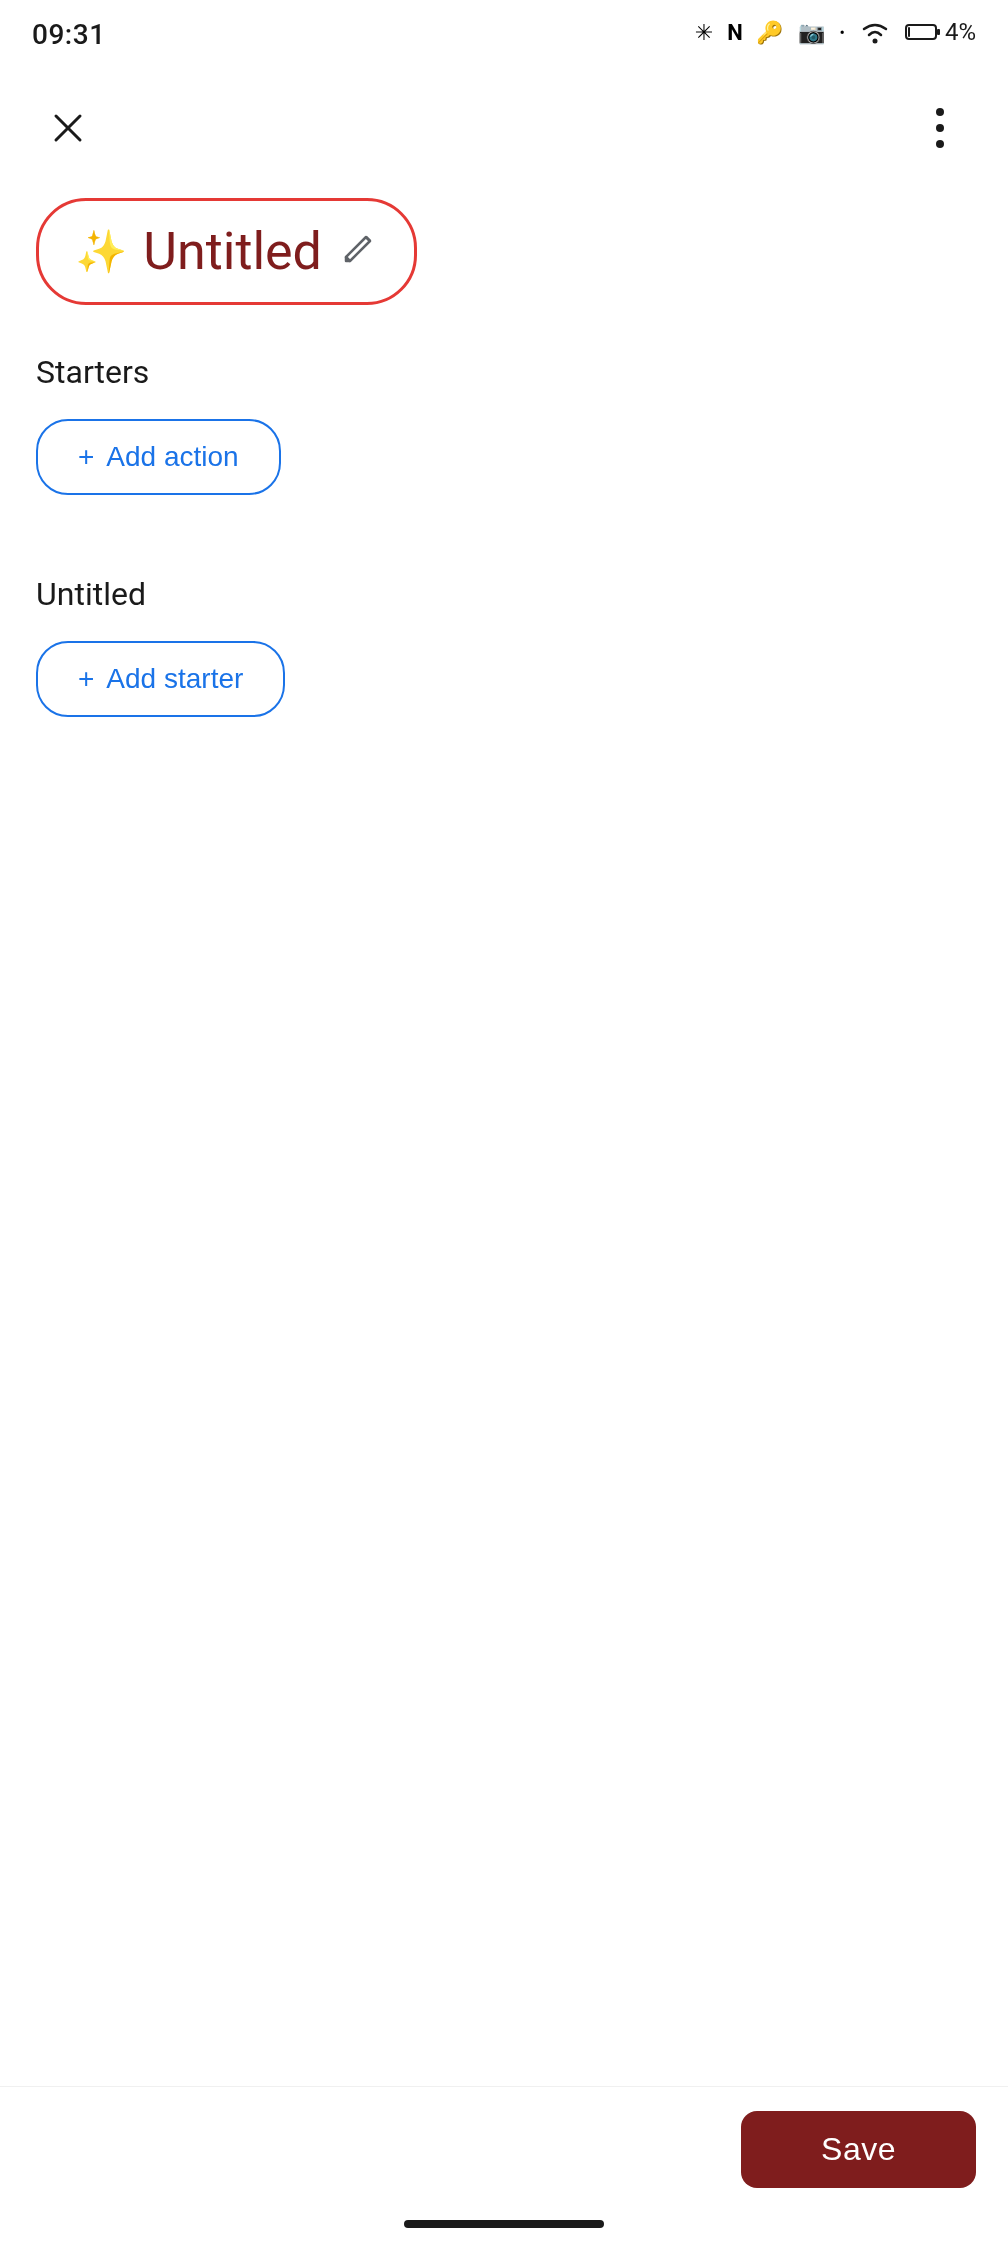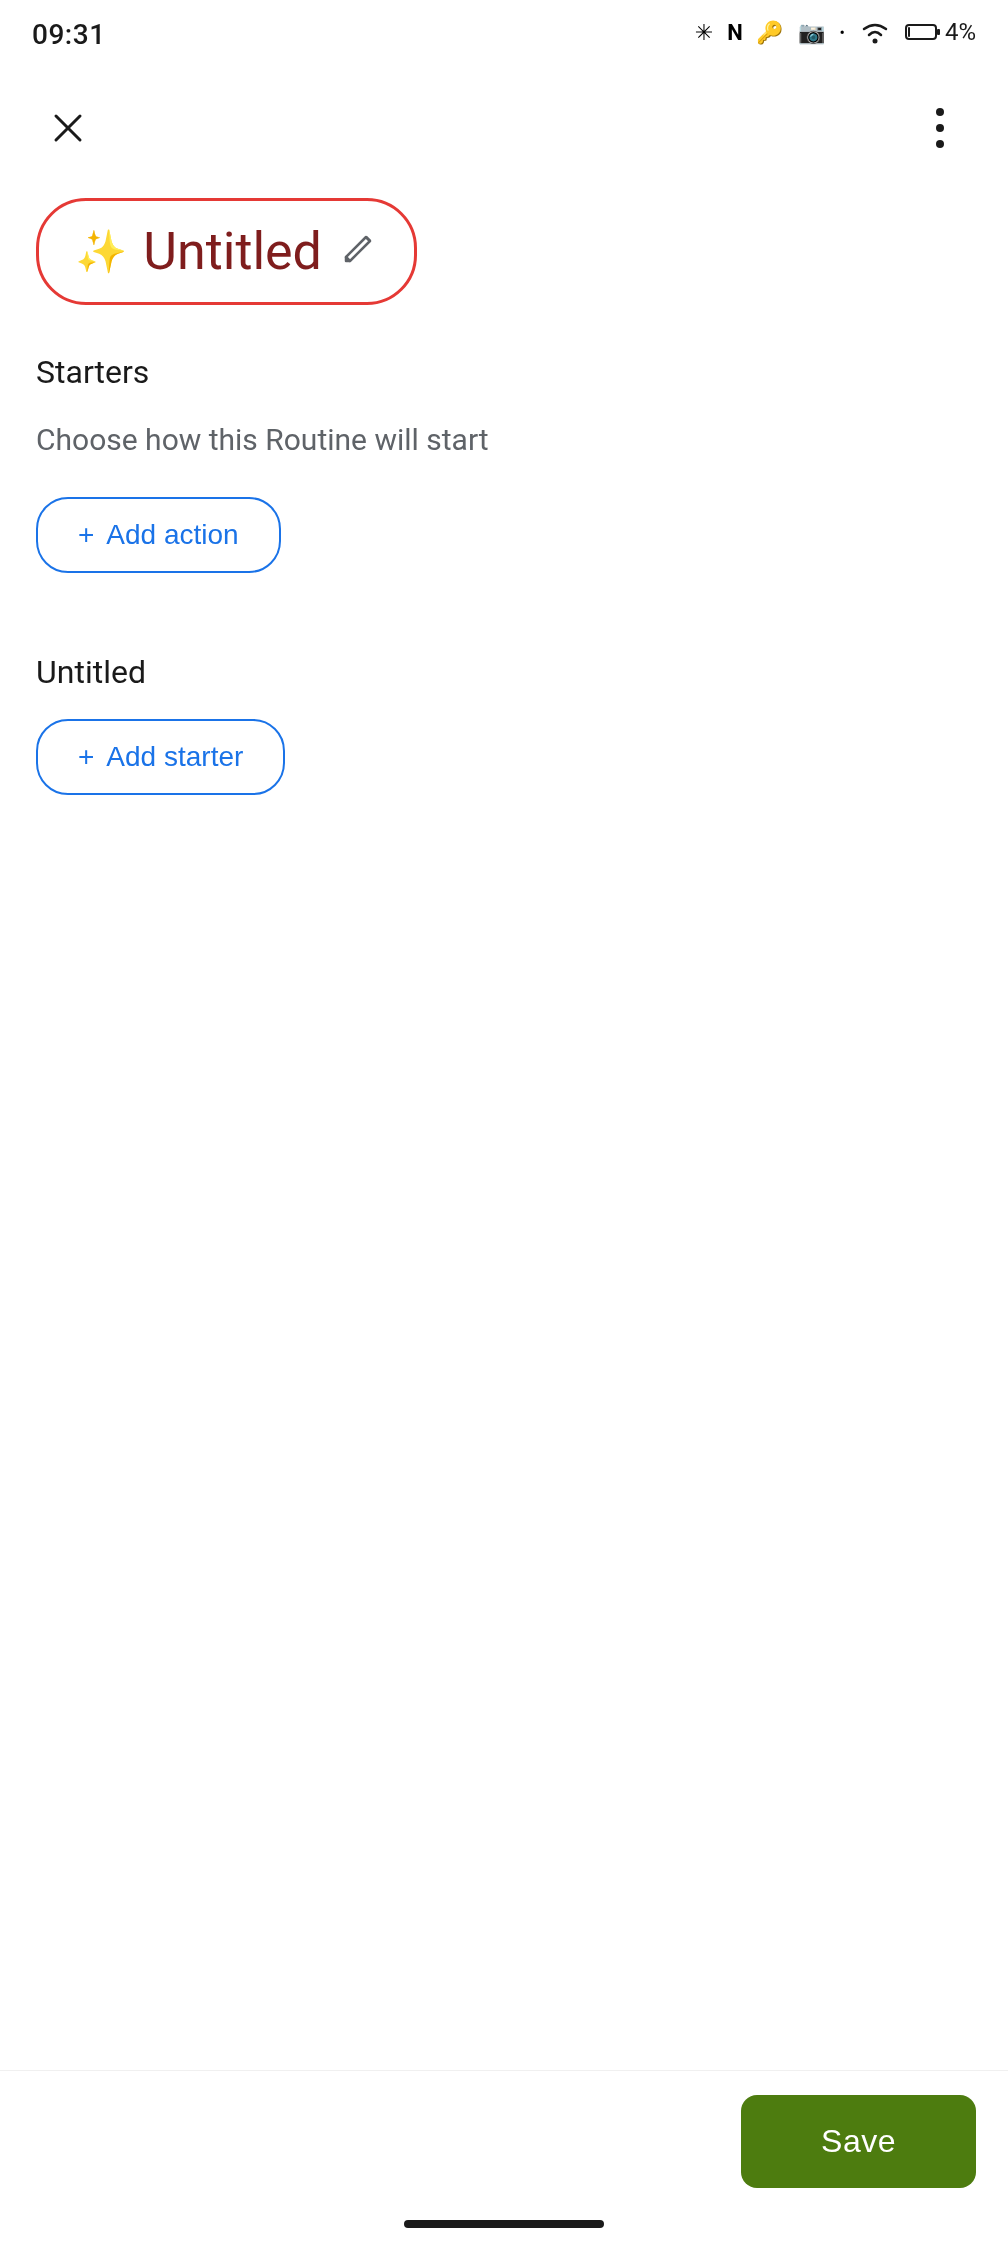--- a/index.html
+++ b/index.html
@@ -156,25 +156,25 @@
       left: 0;
       width: 1008px;
       background: #ffffff;
       padding: 24px 32px 56px 32px;
       display: flex;
       justify-content: flex-end;
       border-top: 1px solid #f0f0f0;
     }
 
     .save-button {
-      background: #4d7c0f;
+      background: #7f1d1d;
       color: #ffffff;
       border: none;
       border-radius: 16px;
-      padding: 28px 80px;
+      padding: 20px 80px;
       font-size: 32px;
       font-weight: 500;
       cursor: pointer;
       letter-spacing: 0.5px;
     }
 
     
     .home-indicator {
       position: fixed;
       bottom: 16px;
@@ -251,21 +251,20 @@
         <path d="M4 28 L8 32 L28 12 L24 8 Z" stroke="#5f6368" stroke-width="2.5" fill="none" stroke-linejoin="round"></path>
         <path d="M24 8 L28 12" stroke="#5f6368" stroke-width="2.5"></path>
         <path d="M4 28 L4 32 L8 32" stroke="#5f6368" stroke-width="2.5" stroke-linejoin="round"></path>
       </svg>
     </span>
   </div>
 
   
   <div class="section-block">
     <div class="section-title">Starters</div>
-    <div class="section-description">Choose how this Routine will start</div>
     <button class="outline-button">
       <span class="plus-icon">+</span>
       <span class="outline-button-text">Add action</span>
     </button>
   </div>
 
   
   <div class="section-block">
     <div class="section-title">Untitled</div>
     <button class="outline-button">

